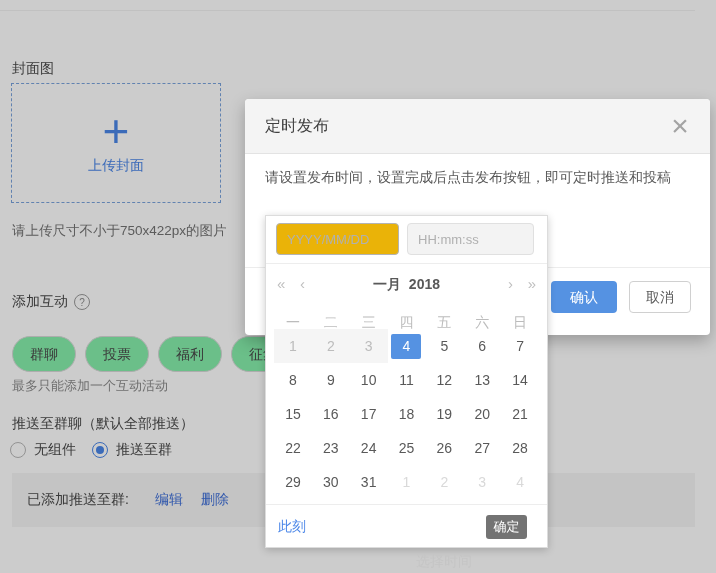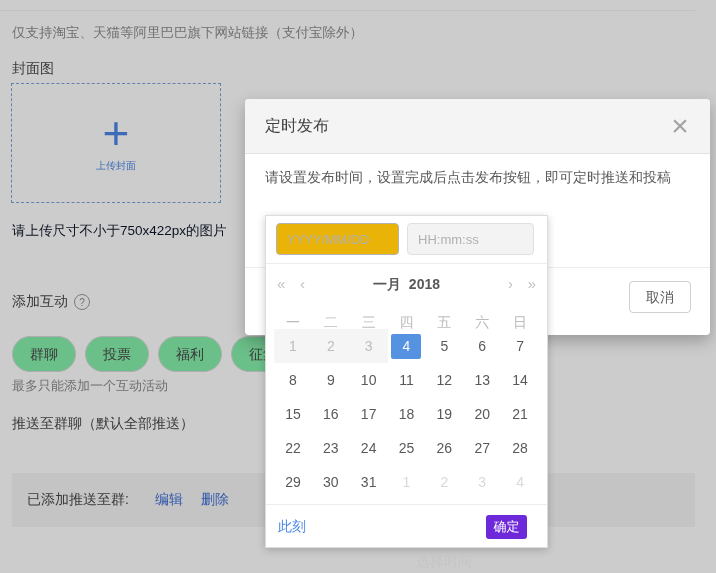--- a/index.html
+++ b/index.html
@@ -9,22 +9,22 @@
   
   .page{position:absolute;inset:0;}
   .top-line{position:absolute;top:10px;left:0;width:695px;height:1px;background:#f2f2f2;}
   .top-hint{position:absolute;left:12px;top:24px;font-size:13.5px;color:#8c8c8c;}
   .section-label{position:absolute;font-size:14px;color:#4a4a4a;}
   .cover-label{left:12px;top:60px;}
   .upload-box{position:absolute;left:11px;top:83px;width:210px;height:120px;
     border:1px dashed #7aa3dc;box-sizing:border-box;display:flex;flex-direction:column;
     align-items:center;justify-content:center;cursor:pointer;}
   .upload-plus{font-size:46px;font-weight:300;color:#4a86e8;line-height:40px;}
-  .upload-text{font-size:10px;color:#4a86e8;margin-top:6px;}
-  .size-hint{position:absolute;left:12px;top:222px;font-size:13.5px;color:#0f172a;}
+  .upload-text{font-size:14px;color:#4a86e8;margin-top:6px;}
+  .size-hint{position:absolute;left:12px;top:222px;font-size:13.5px;color:#737373;}
   .interact-row{position:absolute;left:12px;top:293px;display:flex;align-items:center;}
   .help-circle{width:14px;height:14px;border:1px solid #9a9a9a;border-radius:50%;
     margin-left:6px;font-size:10px;color:#8c8c8c;display:flex;align-items:center;justify-content:center;}
   .pills{position:absolute;left:12px;top:336px;display:flex;gap:9px;}
   .pill{height:36px;line-height:34px;box-sizing:border-box;border:1px solid #d9d9d9;
     background:#86efac;border-radius:18px;padding:0 17px;font-size:14px;color:#4a4a4a;cursor:pointer;}
   .interact-hint{position:absolute;left:12px;top:377px;font-size:13px;color:#8c8c8c;}
   .push-label{left:12px;top:415px;}
   .radio-row{position:absolute;left:10px;top:441px;display:flex;align-items:center;font-size:14px;color:#4a4a4a;}
   .radio{width:16px;height:16px;border-radius:50%;box-sizing:border-box;background:#fff;}
@@ -80,30 +80,29 @@
   .cell.disabled{background:#f5f5f5;color:#bcbcbc;}
   .cell.next{color:#d9d9d9;}
   .selbox{width:30px;height:25px;line-height:25px;text-align:center;background:#5592e2;
     color:#fff;border-radius:2px;}
   .picker-footer-line{position:absolute;left:0;right:0;top:288px;height:1px;background:#ededed;}
   .now-link{position:absolute;left:12px;top:288px;height:45px;line-height:45px;font-size:14px;
     color:#4a86e8;cursor:pointer;}
   .select-time{position:absolute;right:75px;top:288px;height:45px;line-height:45px;
     font-size:14px;color:#c5c5c5;margin-top:35px;}
   .ok-btn{position:absolute;right:20px;top:299px;width:41px;height:24px;line-height:24px;
-    text-align:center;background:#6d28d9;color:#fff;font-size:13px;border-radius:3px;cursor:pointer;}
+    text-align:center;background:#737373;color:#fff;font-size:13px;border-radius:3px;cursor:pointer;}
 </style>
 </head>
 <body>
 
 <div id="stage">
 
   <div class="page">
     <div class="top-line"></div>
-    <div class="top-hint">仅支持淘宝、天猫等阿里巴巴旗下网站链接（支付宝除外）</div>
 
     <div class="section-label cover-label">封面图</div>
     <div class="upload-box">
       <div class="upload-plus">+</div>
       <div class="upload-text">上传封面</div>
     </div>
     <div class="size-hint">请上传尺寸不小于750x422px的图片</div>
 
     <div class="interact-row">
       <span class="section-label" style="position:static;">添加互动</span>
@@ -111,37 +110,44 @@
     </div>
     <div class="pills">
         <span class="pill">群聊</span>
         <span class="pill">投票</span>
         <span class="pill">福利</span>
         <span class="pill">征集</span>
       </div>
     <div class="interact-hint">最多只能添加一个互动活动</div>
 
     <div class="section-label push-label">推送至群聊（默认全部推送）</div>
+    <div class="radio-row">
+      <span class="radio off"></span>
+      <span class="radio-label">无组件</span>
+      <span class="radio on"></span>
+      <span class="radio-label">推送至群</span>
+    </div>
 
     <div class="added-band">
       <span>已添加推送至群:</span>
       <span class="band-link edit">编辑</span>
       <span class="band-link del">删除</span>
     </div>
   </div>
 
   <div class="overlay"></div>
 
   <div class="modal">
     <div class="modal-header">
       <div class="modal-title">定时发布</div>
       <div class="modal-close">×</div>
     </div>
     <div class="modal-body-text">请设置发布时间，设置完成后点击发布按钮，即可定时推送和投稿</div>
     <div class="modal-footer-line"></div>
+    <div class="btn btn-confirm">确认</div>
     <div class="btn btn-cancel">取消</div>
   </div>
 
   <div class="picker">
     <input class="inp-date" readonly="" placeholder="YYYY/MM/DD" style="">
     <input class="inp-time" readonly="" placeholder="HH:mm:ss" style="">
     <div class="inputs-line"></div>
 
     <div class="month-bar">
       <span class="nav py">«</span>

